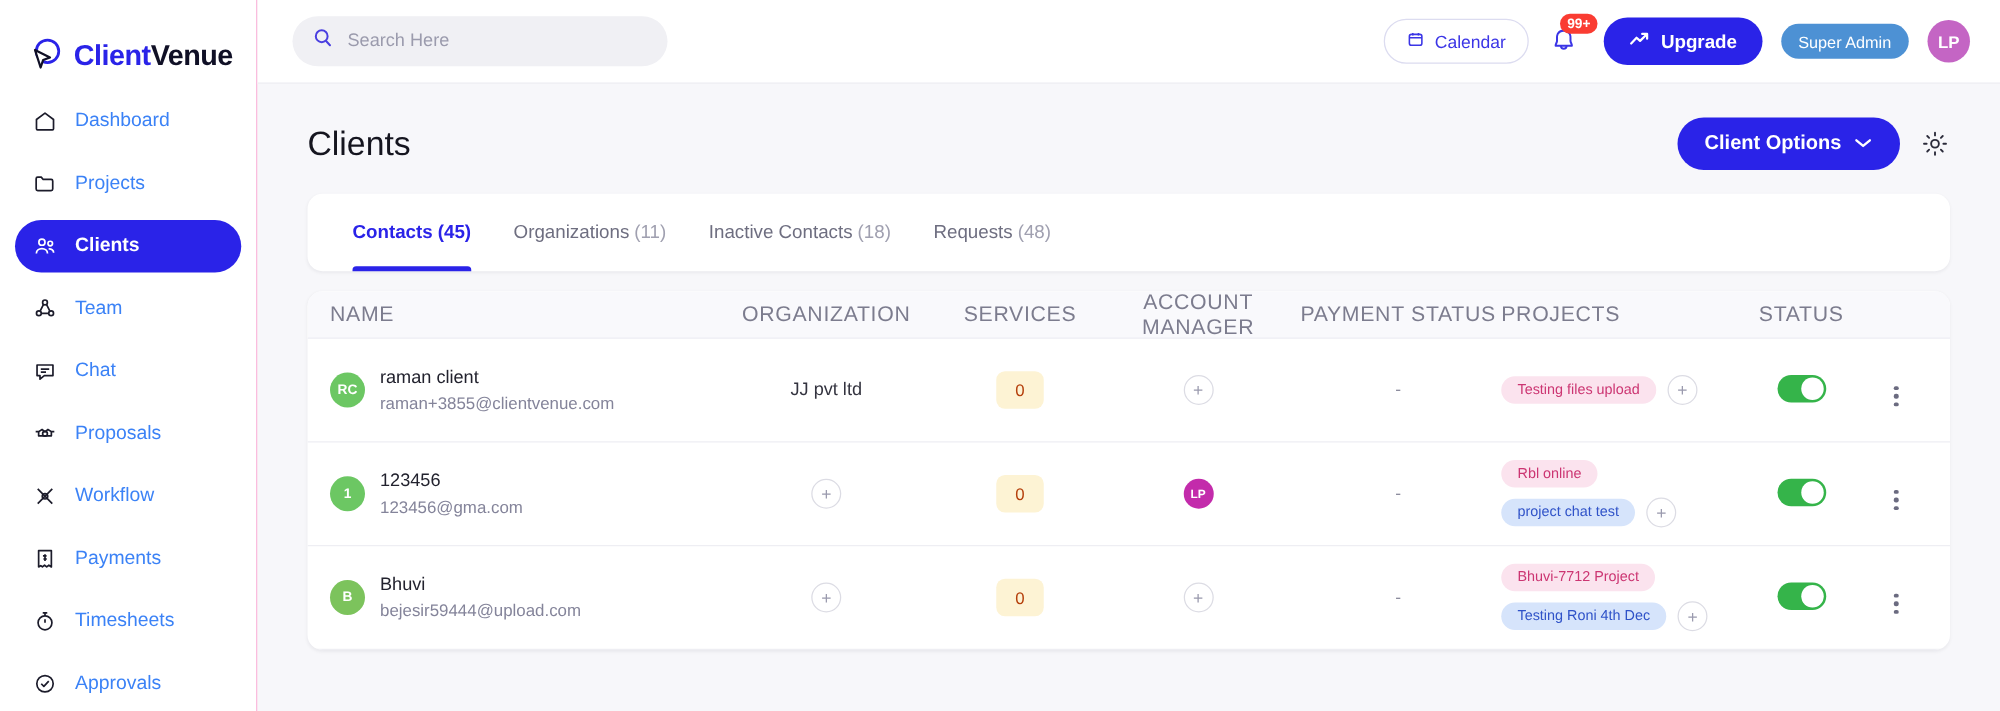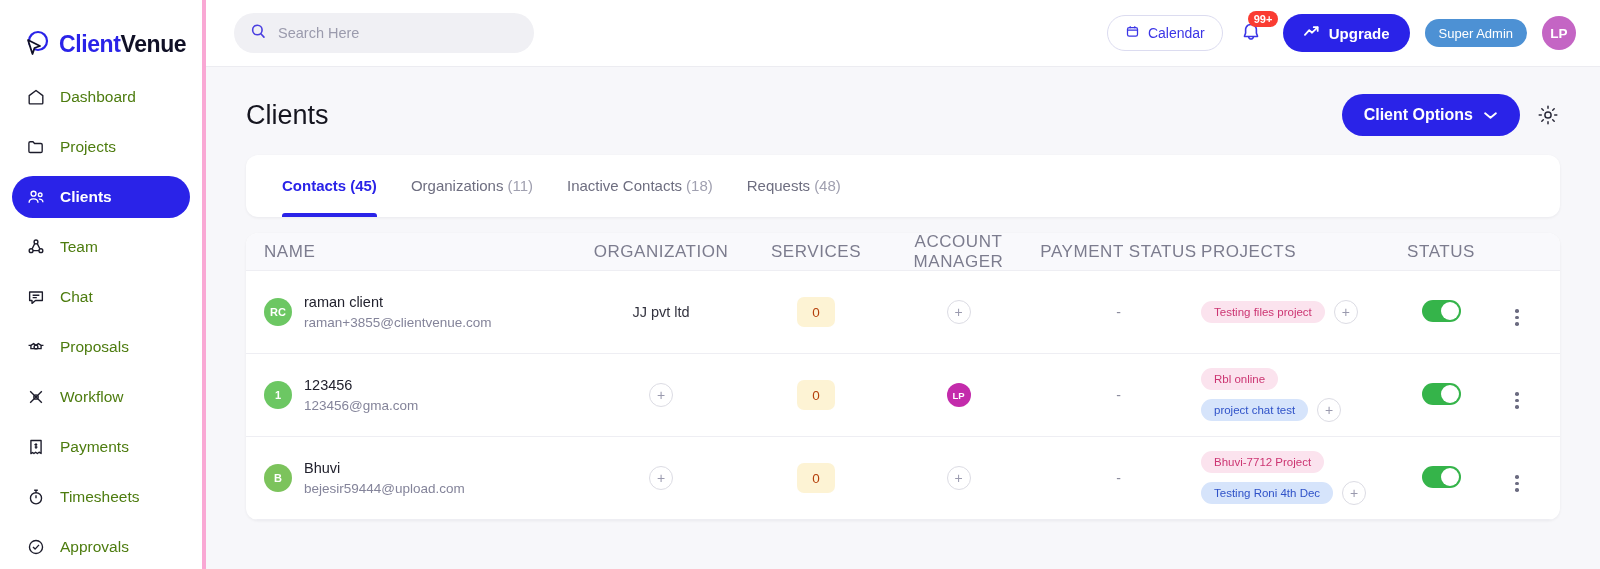--- a/index.html
+++ b/index.html
@@ -8,39 +8,39 @@
     font-family: "Liberation Sans", sans-serif;
     background: #ffffff;
     overflow: hidden;
   }
   .app { display: flex; width: 1600px; height: 569px; }
 
   
   .sidebar {
     width: 206px; min-width: 206px; height: 569px;
     background: #ffffff;
-    border-right: 4px solid #f9a8d4;
+    border-right: 1px solid #f9a8d4;
     position: relative;
     overflow: hidden;
   }
   .logo-row {
     display: flex; align-items: center; gap: 7px;
     padding: 22px 0 0 22px; height: 66px;
   }
   .logo-mark { width: 30px; height: 30px; position: relative; flex: none; }
   .logo-text { font-size: 23px; font-weight: 700; letter-spacing: -0.4px; }
   .logo-text .c1 { color: #2a23e8; }
   .logo-text .c2 { color: #101026; }
 
   .nav { padding: 10px 12px 0 12px; }
   .nav-item {
     display: flex; align-items: center; gap: 14px;
     height: 42px; padding: 0 14px; margin-bottom: 8px;
     border-radius: 21px; cursor: pointer;
-    color: #4d7c0f; font-size: 15.5px;
+    color: #3b82f6; font-size: 15.5px;
   }
   .nav-item .ic { width: 20px; height: 20px; flex: none; display:flex; align-items:center; justify-content:center; }
   .nav-item.active { background: #2a23e8; color: #ffffff; font-weight: 700; }
   .nav-item.active .ic svg { stroke: #ffffff; }
   .nav-item .ic svg { stroke: #1c1c2b; fill: none; stroke-width: 1.5; }
 
   
   .main { flex: 1; height: 569px; background: #f7f7fa; position: relative; overflow: hidden; }
 
   .topbar {
@@ -414,21 +414,21 @@
               </span>
             </div>
           </div>
           <div class="c-org"><span class="org-txt">JJ pvt ltd</span></div>
           <div class="c-srv"><span class="srv-pill">0</span></div>
           <div class="c-acc"><span class="plus">+</span></div>
           <div class="c-pay"><span class="dash">-</span></div>
           <div class="c-proj">
             <div class="proj-wrap">
               <div class="proj-line">
-                <span class="chip pink">Testing files project</span>
+                <span class="chip pink">Testing files upload</span>
                 <span class="plus">+</span>
               </div>
             </div>
           </div>
           <div class="c-status"><span class="toggle">
                 <span class="knob"></span>
               </span></div>
           <div class="c-menu"><span class="kebab">
                 <i></i>
                 <i></i>

